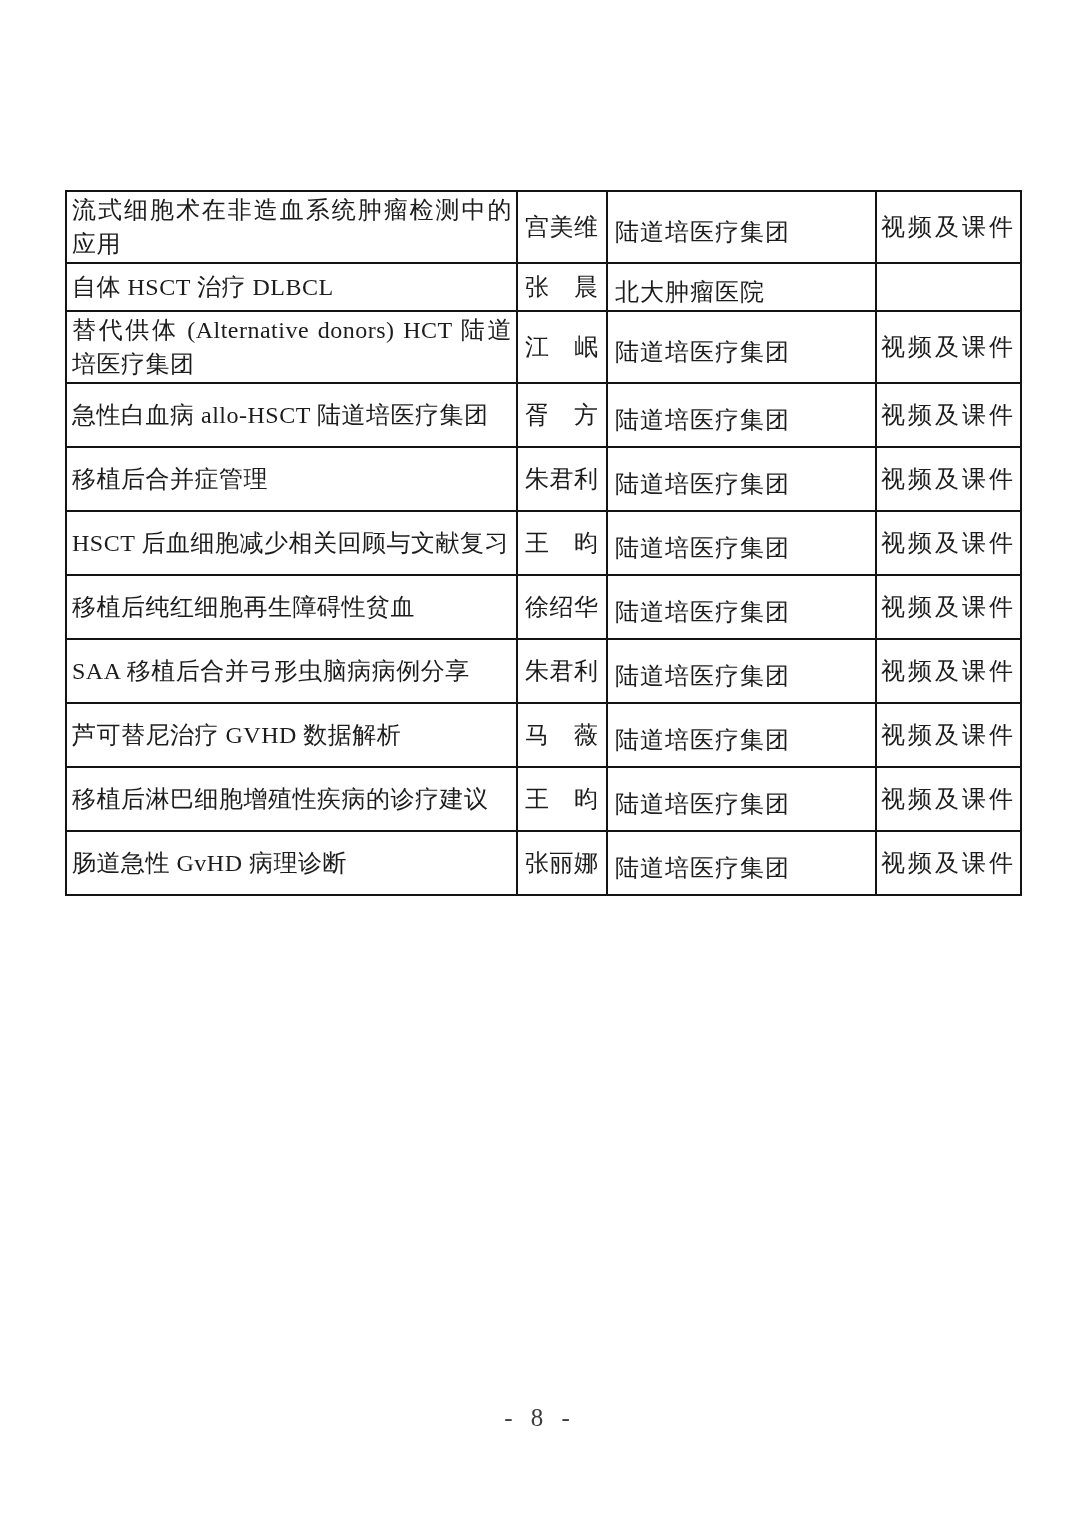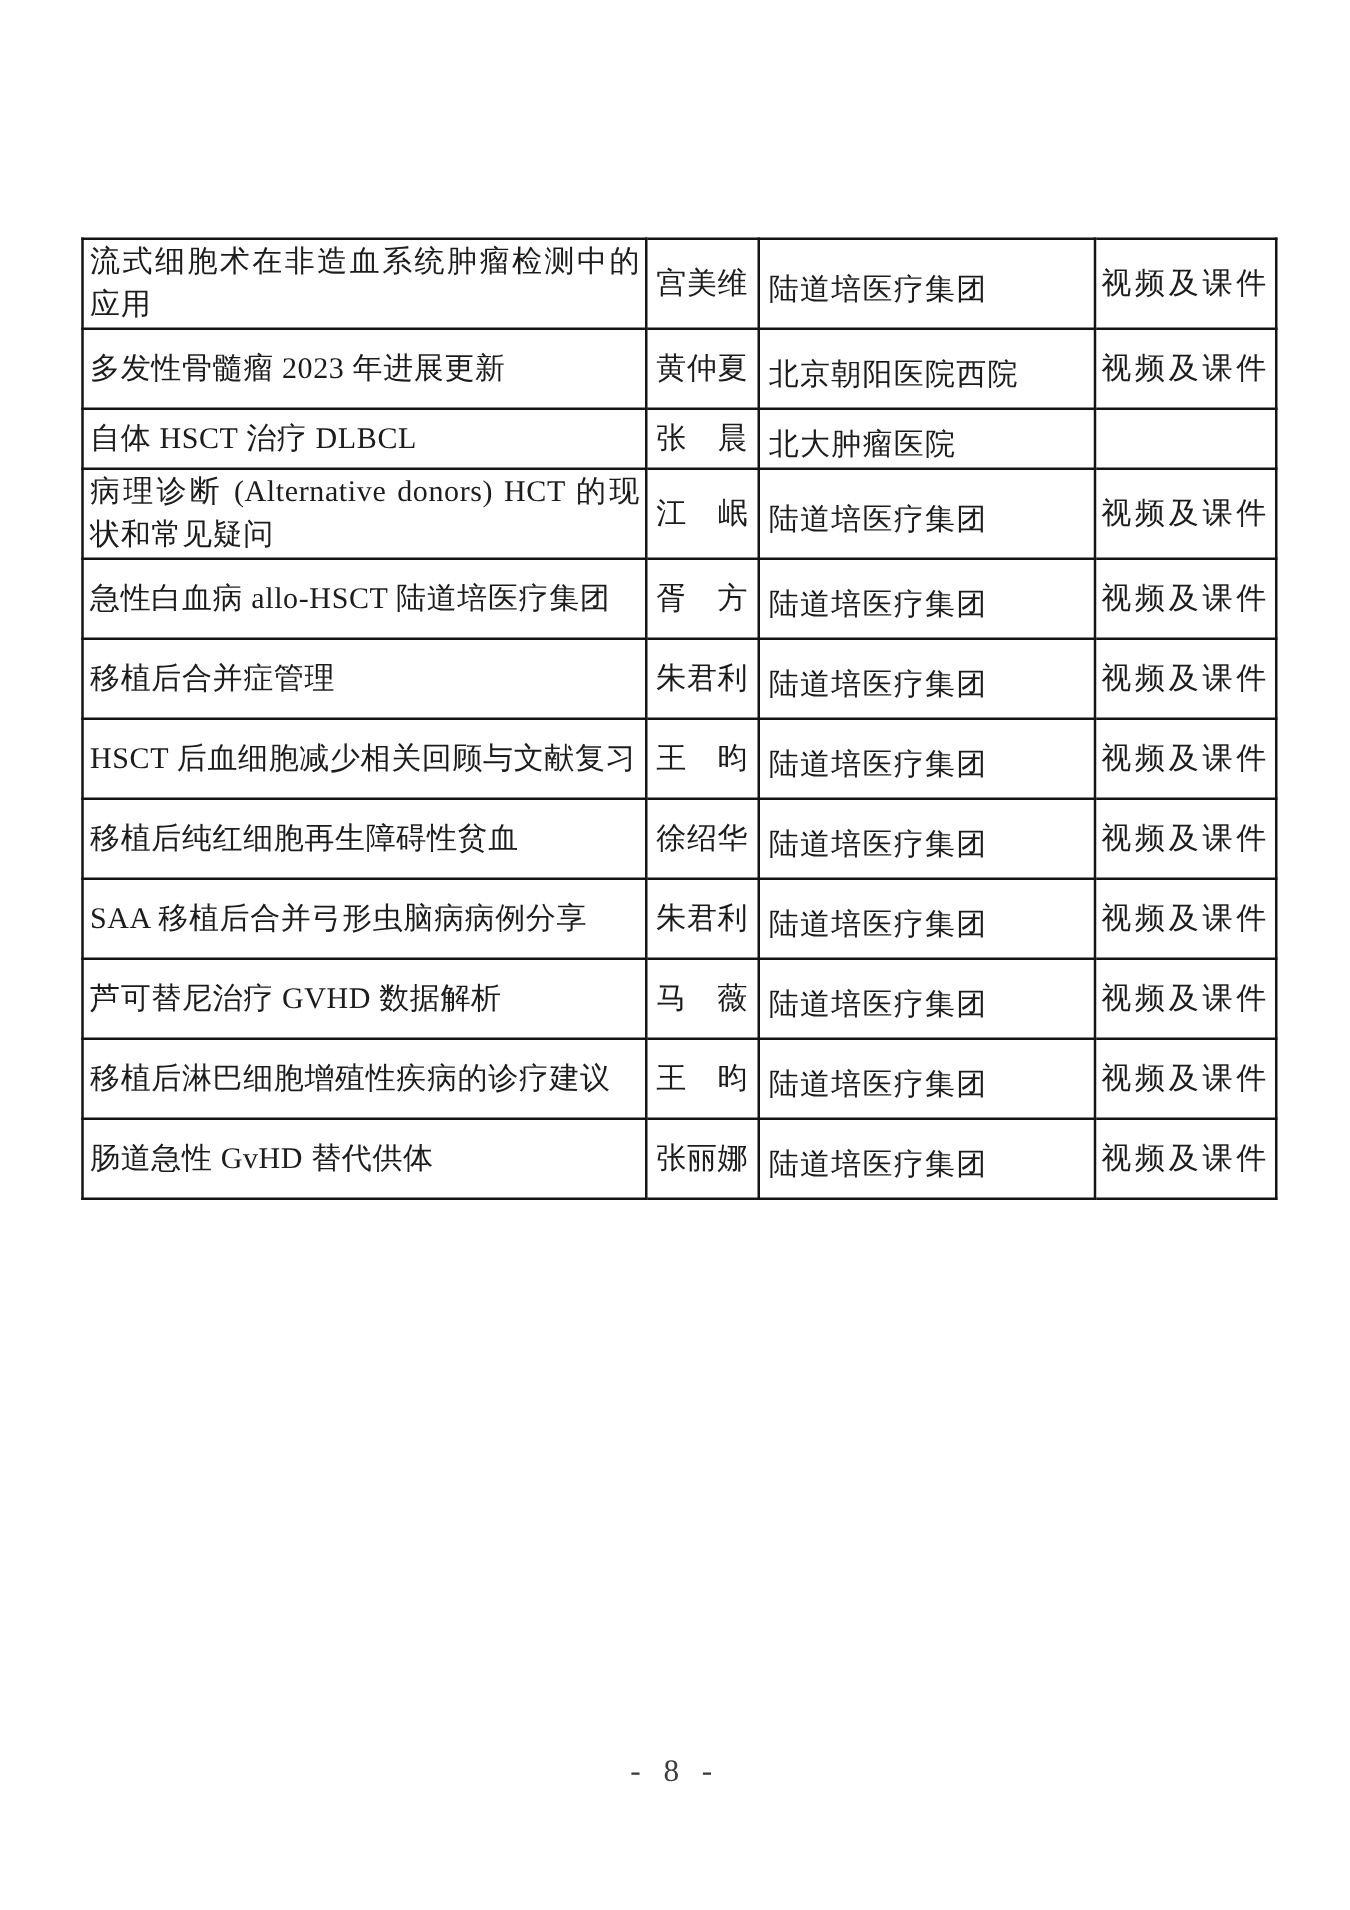--- a/index.html
+++ b/index.html
@@ -80,33 +80,27 @@
       <col style="width:145px">
     </colgroup>
     <tbody>
       <tr class="h2l">
         <td class="topic-cell">流式细胞术在非造血系统肿瘤检测中的应用</td>
         <td class="speaker-cell">宫美维</td>
         <td class="affiliation-cell">陆道培医疗集团</td>
         <td class="materials-cell">视频及课件</td>
       </tr>
       <tr class="h1l">
-        <td class="topic-cell">多发性骨髓瘤 2023 年进展更新</td>
-        <td class="speaker-cell">黄仲夏</td>
-        <td class="affiliation-cell">北京朝阳医院西院</td>
-        <td class="materials-cell">视频及课件</td>
-      </tr>
-      <tr class="h1l">
         <td class="topic-cell">自体 HSCT 治疗 DLBCL</td>
         <td class="speaker-cell">张　晨</td>
         <td class="affiliation-cell">北大肿瘤医院</td>
         <td class="materials-cell"></td>
       </tr>
       <tr class="h2l">
-        <td class="topic-cell">病理诊断 (Alternative donors) HCT 的现状和常见疑问</td>
+        <td class="topic-cell">替代供体 (Alternative donors) HCT 陆道培医疗集团</td>
         <td class="speaker-cell">江　岷</td>
         <td class="affiliation-cell">陆道培医疗集团</td>
         <td class="materials-cell">视频及课件</td>
       </tr>
       <tr class="h2l">
         <td class="topic-cell">急性白血病 allo-HSCT 陆道培医疗集团</td>
         <td class="speaker-cell">胥　方</td>
         <td class="affiliation-cell">陆道培医疗集团</td>
         <td class="materials-cell">视频及课件</td>
       </tr>
@@ -140,21 +134,21 @@
         <td class="affiliation-cell">陆道培医疗集团</td>
         <td class="materials-cell">视频及课件</td>
       </tr>
       <tr class="h1l">
         <td class="topic-cell">移植后淋巴细胞增殖性疾病的诊疗建议</td>
         <td class="speaker-cell">王　昀</td>
         <td class="affiliation-cell">陆道培医疗集团</td>
         <td class="materials-cell">视频及课件</td>
       </tr>
       <tr class="h1l">
-        <td class="topic-cell">肠道急性 GvHD 替代供体</td>
+        <td class="topic-cell">肠道急性 GvHD 病理诊断</td>
         <td class="speaker-cell">张丽娜</td>
         <td class="affiliation-cell">陆道培医疗集团</td>
         <td class="materials-cell">视频及课件</td>
       </tr>
     </tbody>
   </table>
 
   <div class="page-footer">- 8 -</div>
 
 </div>

